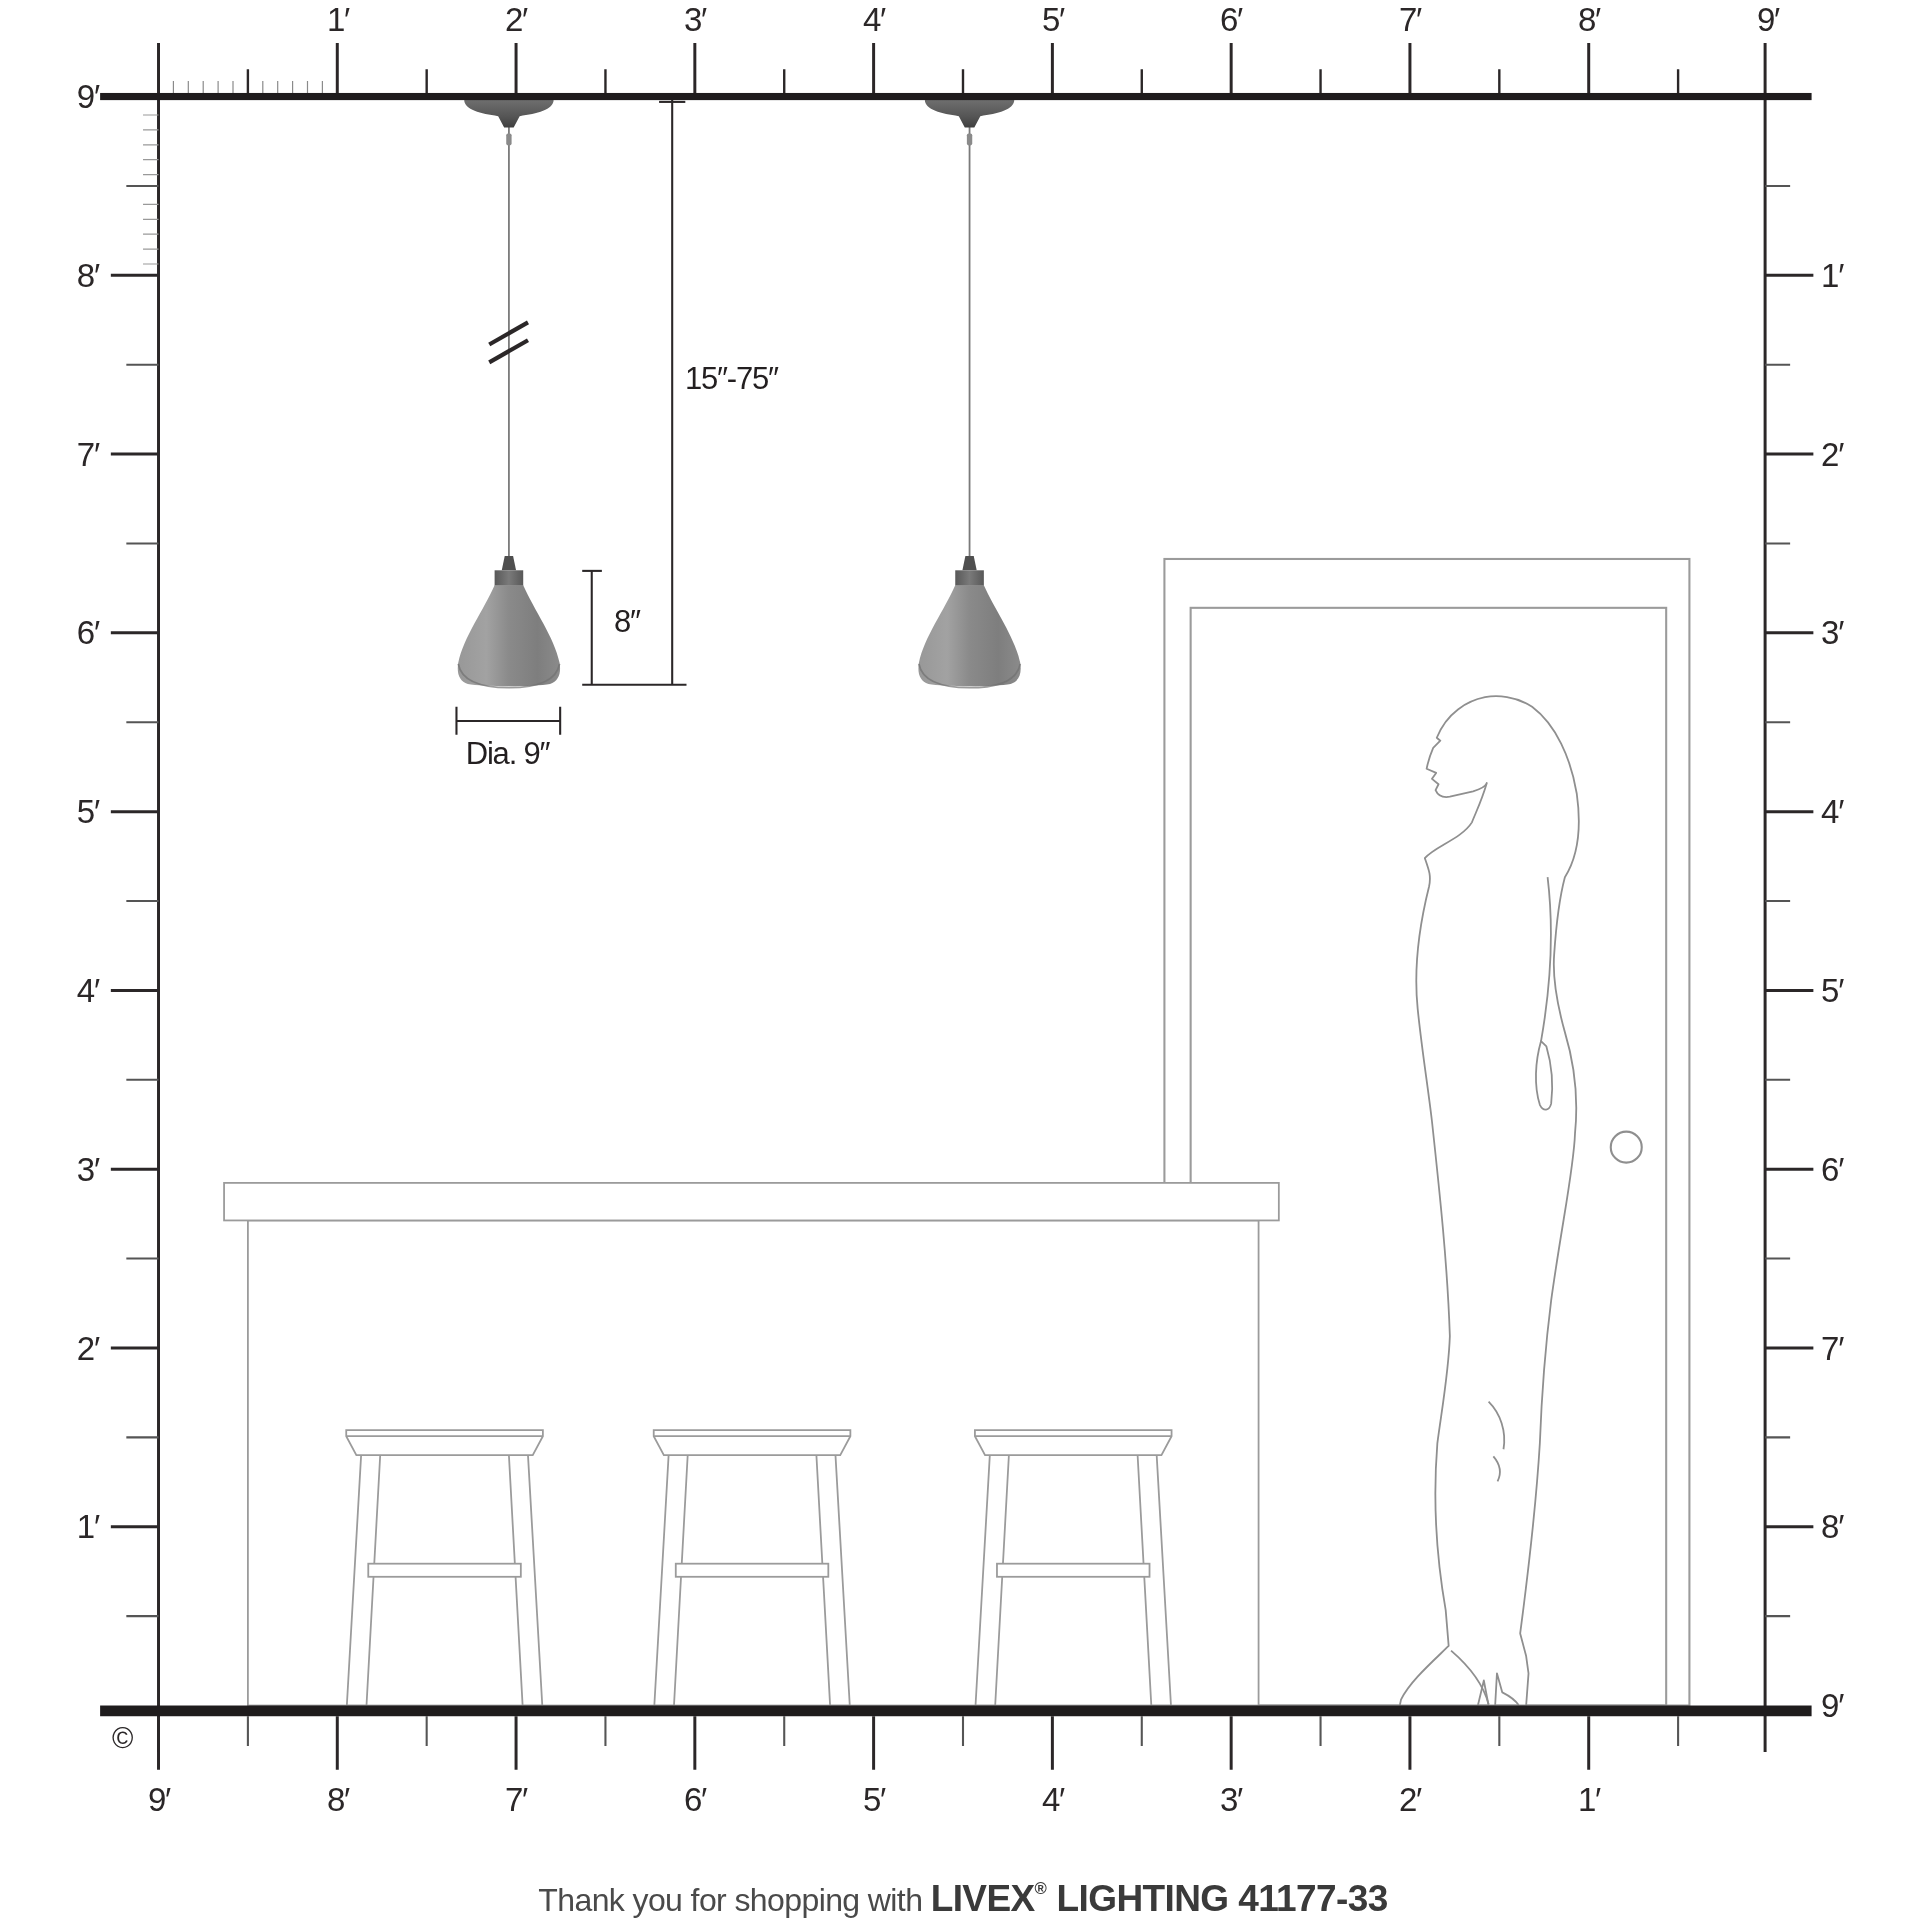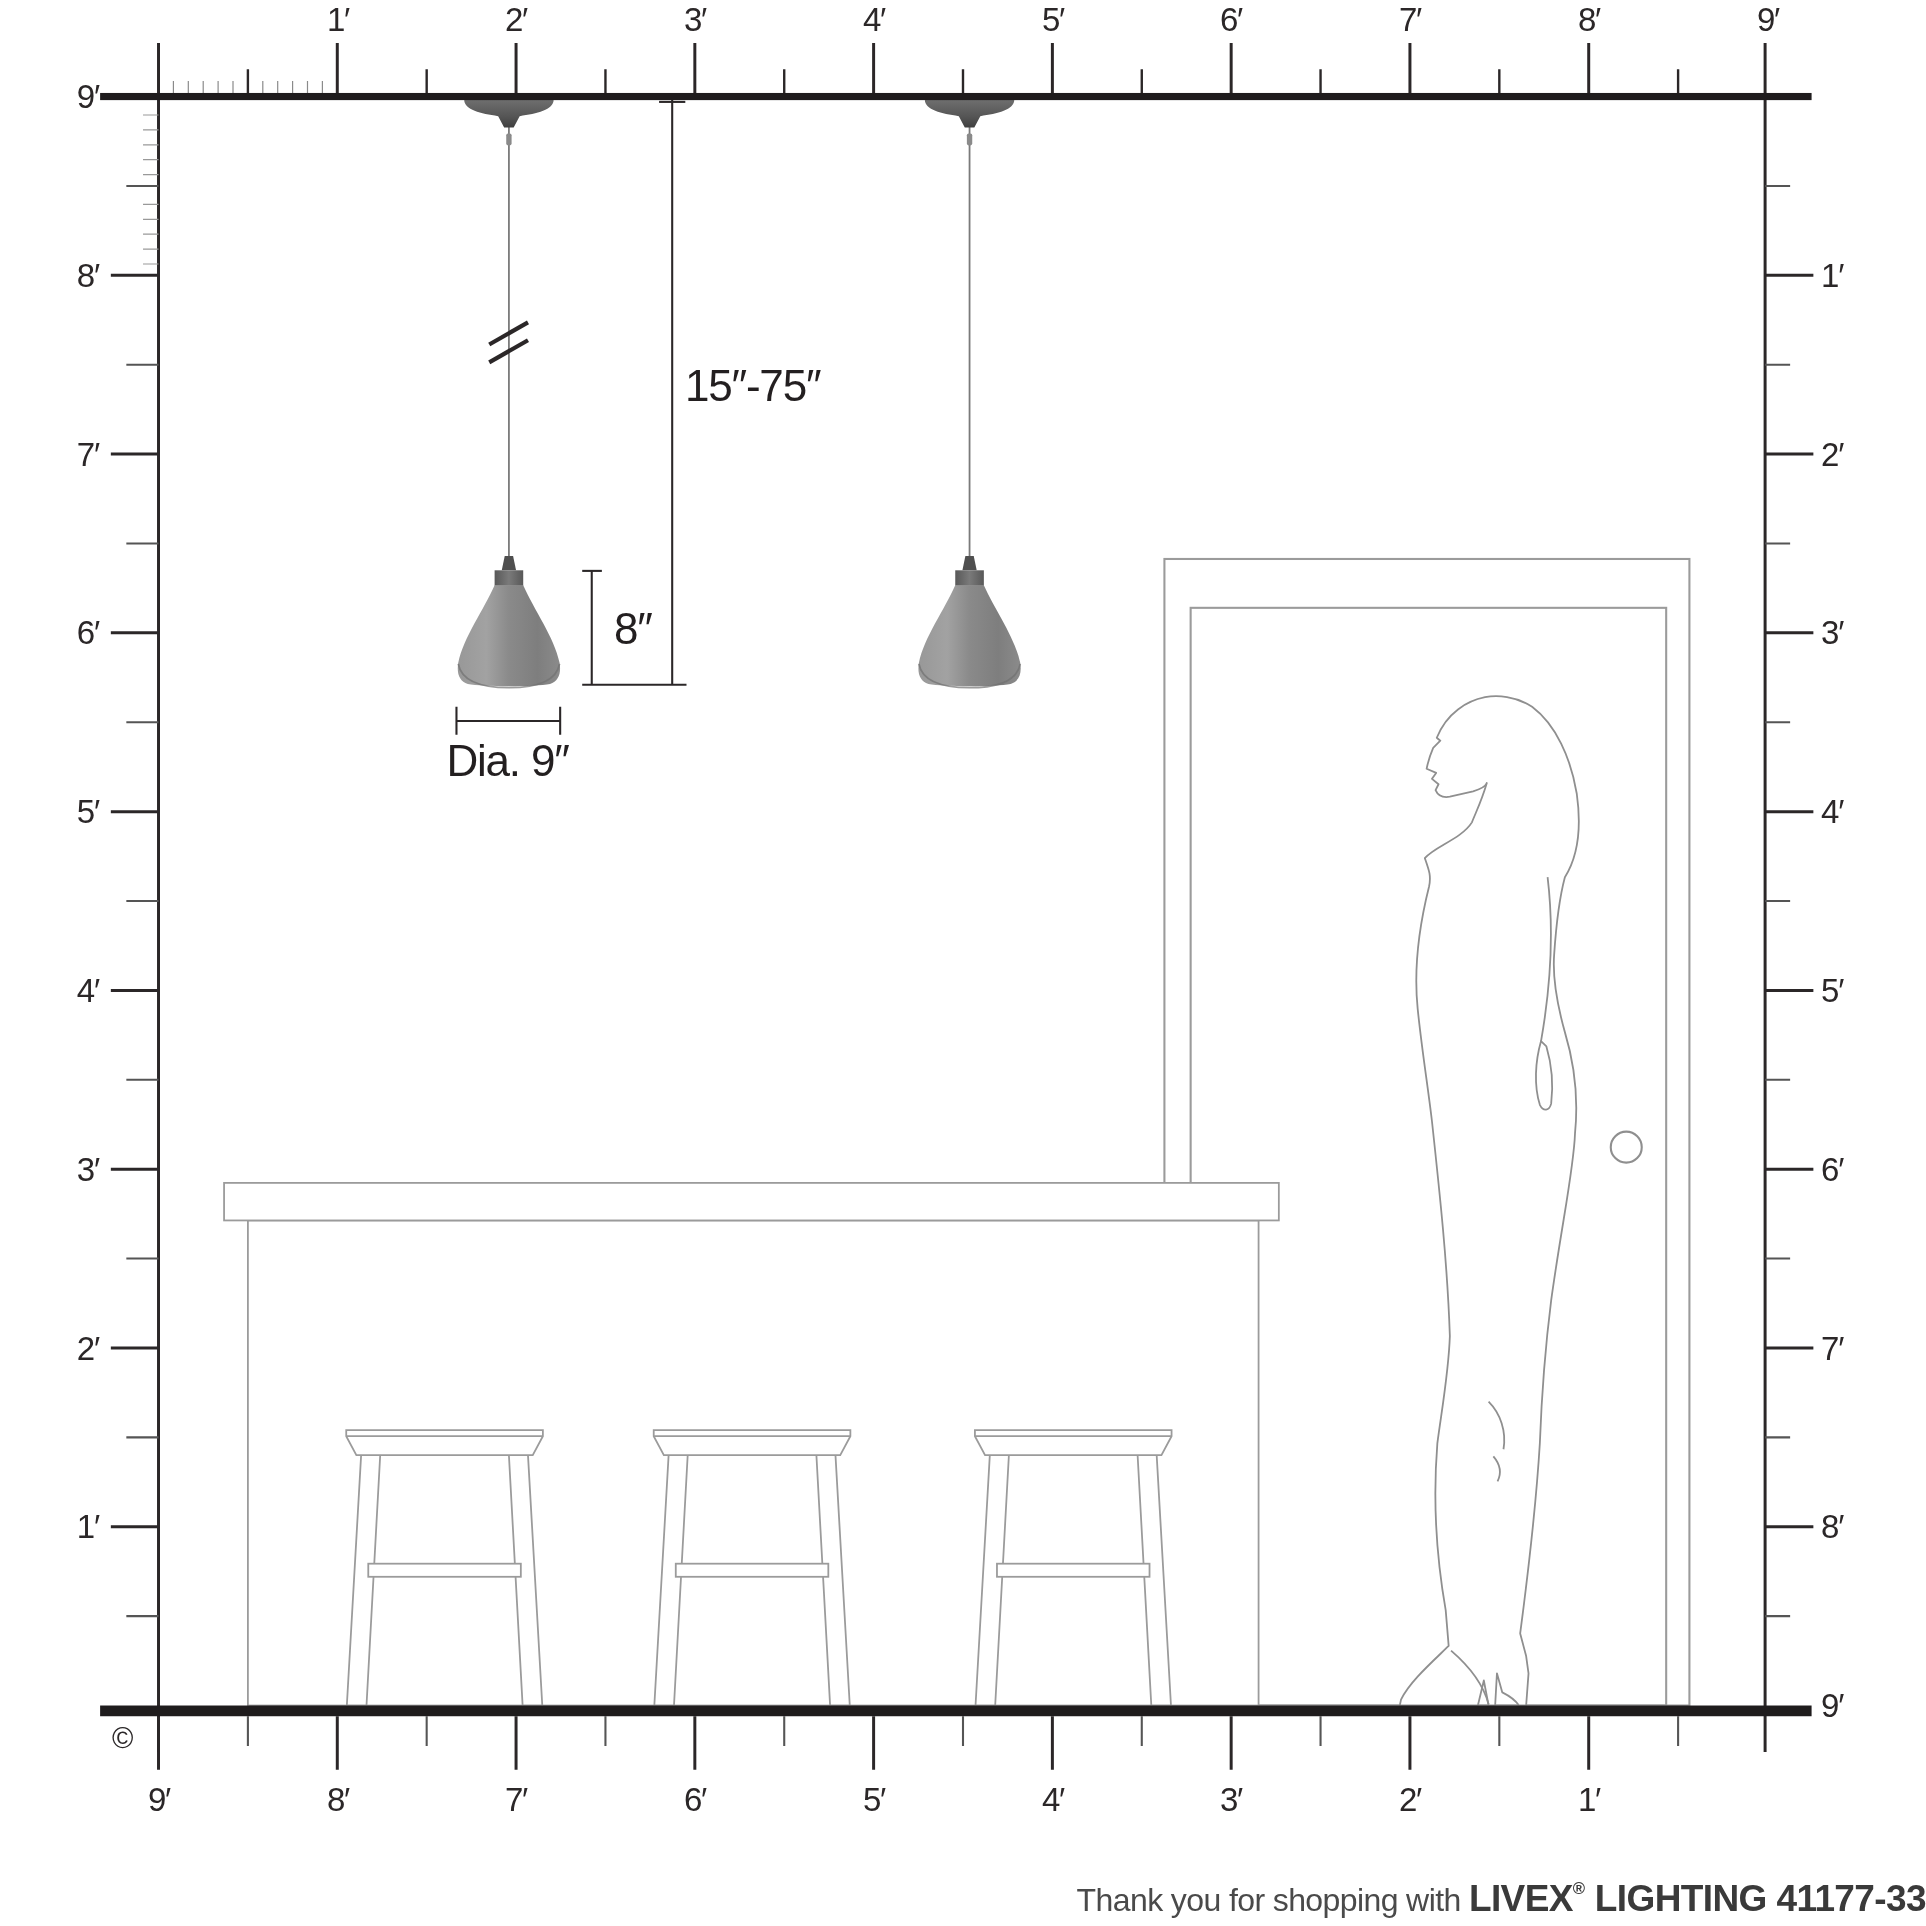--- a/index.html
+++ b/index.html
@@ -3,26 +3,26 @@
 <meta charset="utf-8">
 <style>
   html,body{margin:0;padding:0;background:#fff;}
   .stage{position:relative;width:1926px;height:1926px;background:#ffffff;overflow:hidden;
          font-family:"Liberation Sans", sans-serif;}
   .stage svg{position:absolute;left:0;top:0;}
   .lb{position:absolute;font-size:33px;line-height:37px;letter-spacing:-1.2px;color:#2b2728;}
   .lb.c{width:60px;text-align:center;}
   .lb.r{width:66px;text-align:right;}
   .lb.l{width:72px;text-align:left;}
-  .dim{position:absolute;font-size:44px;letter-spacing:-1.2px;color:#231f20;font-weight:400;}
+  .dim{position:absolute;font-size:31px;letter-spacing:-1.2px;color:#231f20;font-weight:400;}
   .dim.center{width:179px;text-align:center;}
   .copyright{position:absolute;left:112px;top:1722px;font-size:29px;color:#2b2728;}
   .note{position:absolute;left:954px;top:1789px;width:906px;text-align:right;
         font-size:30px;letter-spacing:-0.6px;color:#231f20;}
-  .footer{position:absolute;left:0;top:1878px;width:1926px;text-align:right;color:#3d3d3d;white-space:nowrap;}
+  .footer{position:absolute;left:0;top:1878px;width:1926px;text-align:center;color:#3d3d3d;white-space:nowrap;}
   .footer .light{font-size:32px;letter-spacing:-0.6px;color:#4a4a4a;}
   .footer .brand{font-size:37px;font-weight:bold;letter-spacing:-0.6px;color:#3a3a3a;}
   .footer .reg{font-size:16.7px;font-weight:bold;vertical-align:16.7px;color:#3a3a3a;}
   .footer .prod{font-size:37px;font-weight:bold;letter-spacing:-0.6px;color:#3a3a3a;}
 </style>
 </head>
 <body>
 
 <div class="stage">
 

